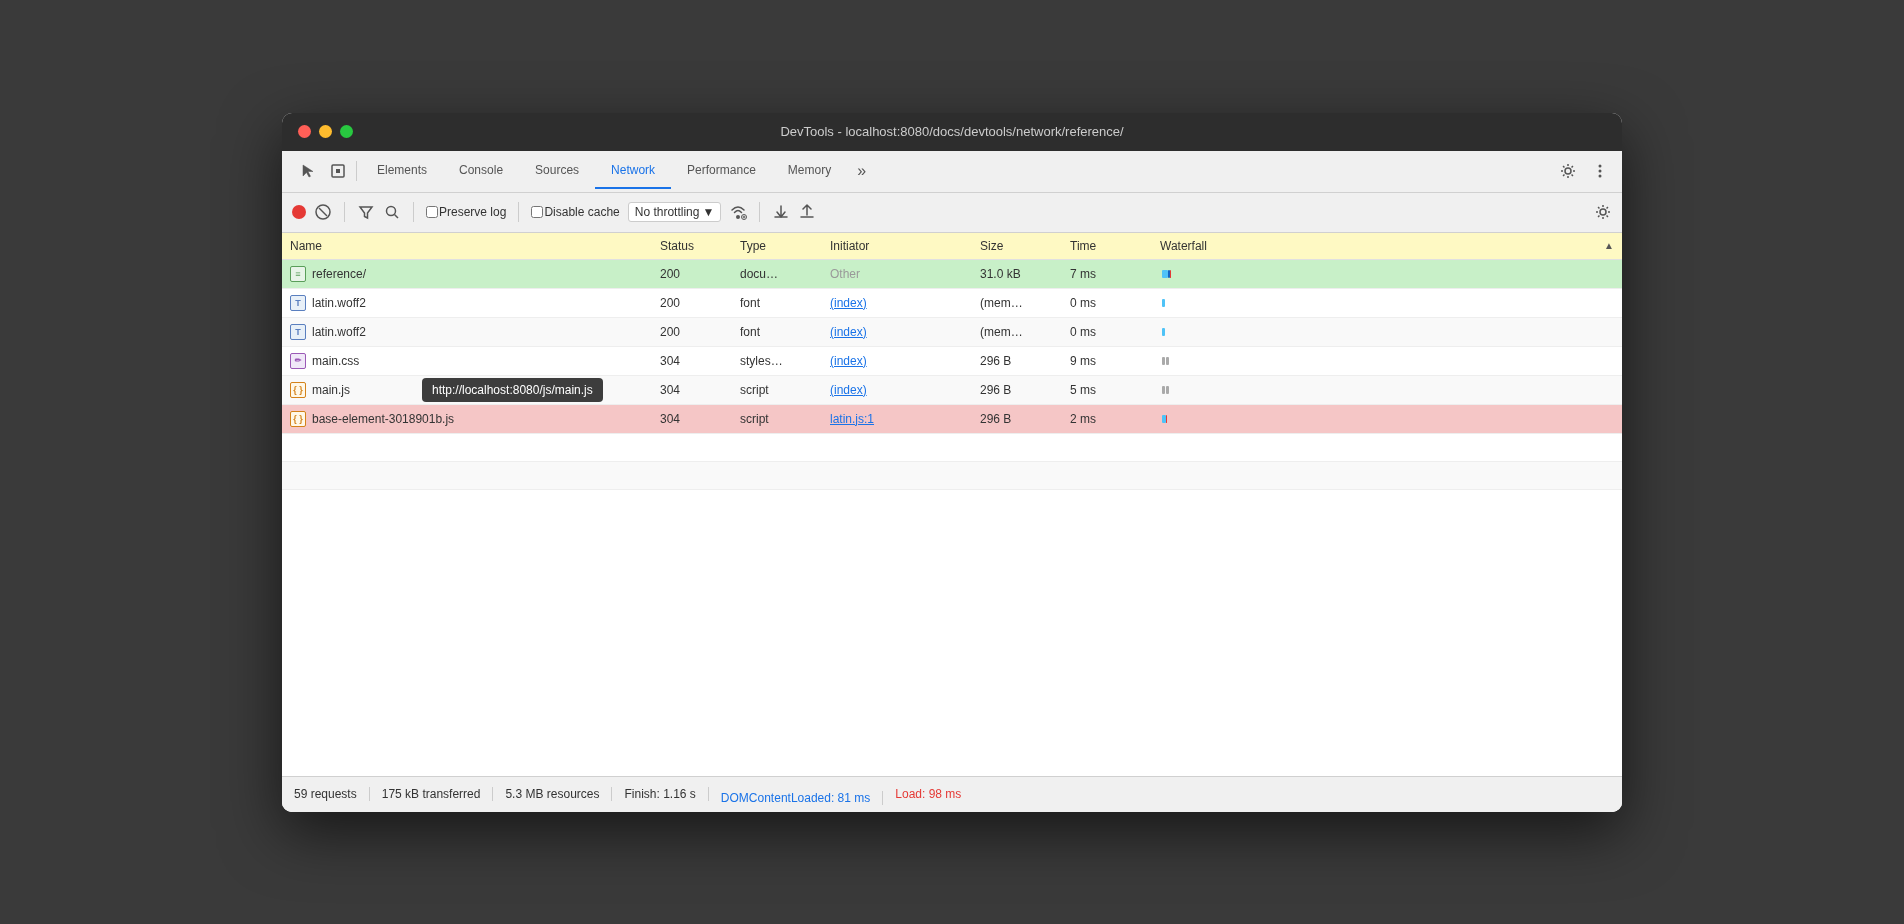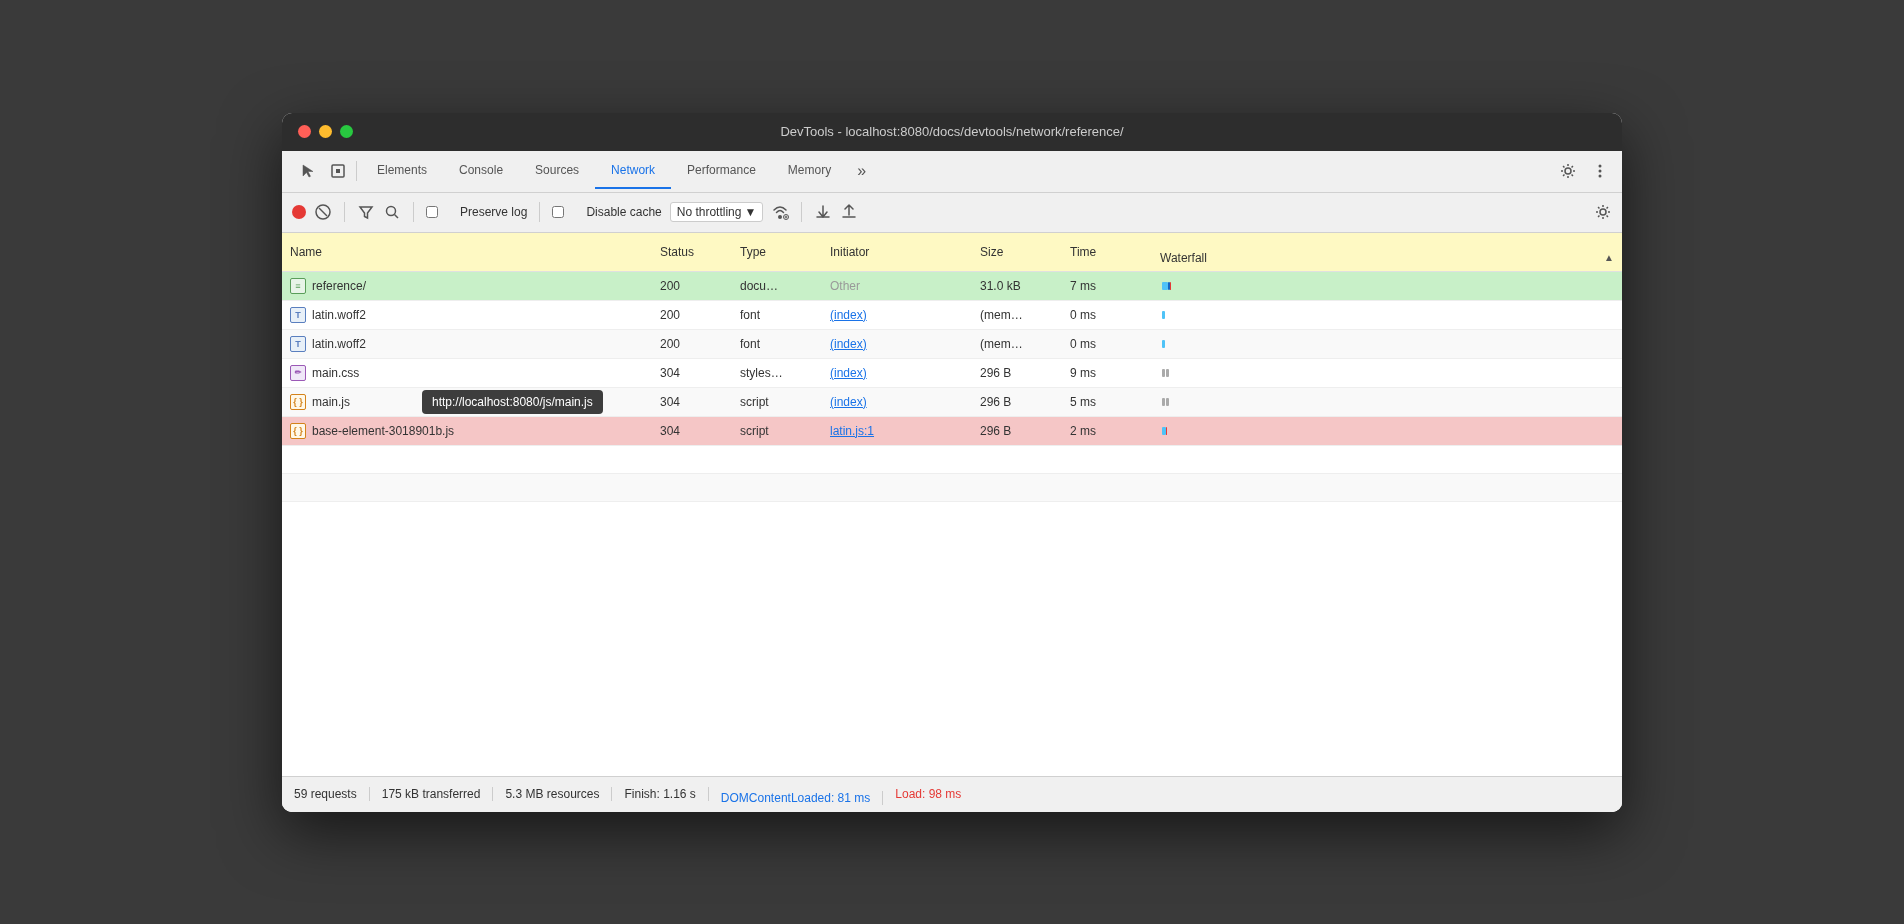--- a/index.html
+++ b/index.html
@@ -131,21 +131,21 @@
     }
     .nt-divider {
       width: 1px;
       height: 20px;
       background: #ccc;
       margin: 0 4px;
     }
     .checkbox-label {
       display: flex;
       align-items: center;
-      gap: 22px;
+      gap: 1px;
       font-size: 12px;
       color: #333;
       cursor: pointer;
       white-space: nowrap;
     }
     .checkbox-label input[type="checkbox"] {
       width: 12px;
       height: 12px;
     }
     .throttle-select {
@@ -183,21 +183,20 @@
     }
     .th-cell {
       padding: 0 8px;
       display: flex;
       align-items: center;
     }
     .th-cell.waterfall-col {
       display: flex;
       justify-content: space-between;
       align-items: center;
-      margin-top: 12px;
     }
     .sort-arrow {
       color: #555;
       font-size: 10px;
       margin-left: 4px;
     }
     .table-body {
       flex: 1;
       overflow: auto;
     }

